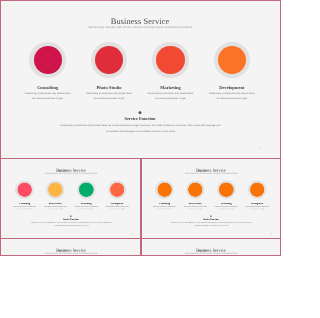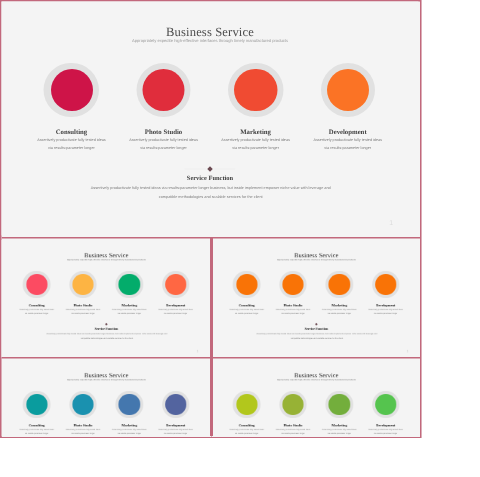--- a/index.html
+++ b/index.html
@@ -1,20 +1,20 @@
 <!DOCTYPE html>
 <html><head>
 <meta charset="utf-8">
 <style>
   html,body{margin:0;padding:0;background:#fff;}
   body{width:281px;height:318px;overflow:hidden;
        font-family:"Liberation Sans",sans-serif;
        -webkit-font-smoothing:antialiased;text-rendering:geometricPrecision;}
 
-  .page{position:relative;opacity:.9999;width:281px;height:292px;box-sizing:border-box;
+  .page{position:relative;opacity:.9999;width:281px;height:256px;box-sizing:border-box;
         border:1.2px solid #c2687c;background:#f4f4f4;overflow:hidden;}
 
   
   .slide{position:absolute;width:278px;height:155.5px;background:#f4f4f4;
          overflow:hidden;transform-origin:0 0;will-change:transform;}
   .s-title{position:absolute;left:0;right:0;top:17px;text-align:center;
       font-family:"Liberation Serif",serif;font-size:8.4px;line-height:8.4px;
       letter-spacing:.1px;color:#4d4d4d;white-space:nowrap;}
   .s-sub{position:absolute;left:0;right:0;top:26.2px;text-align:center;
       font-size:2.75px;line-height:2.7px;color:#9a9a9a;white-space:nowrap;}

